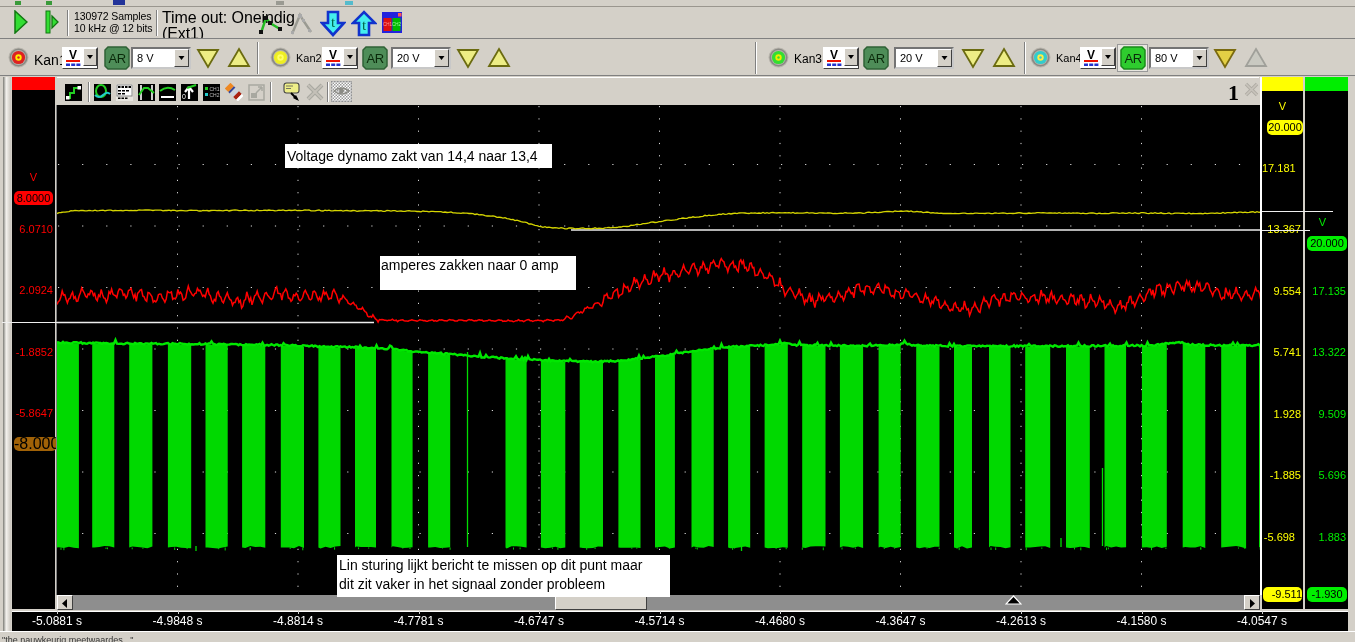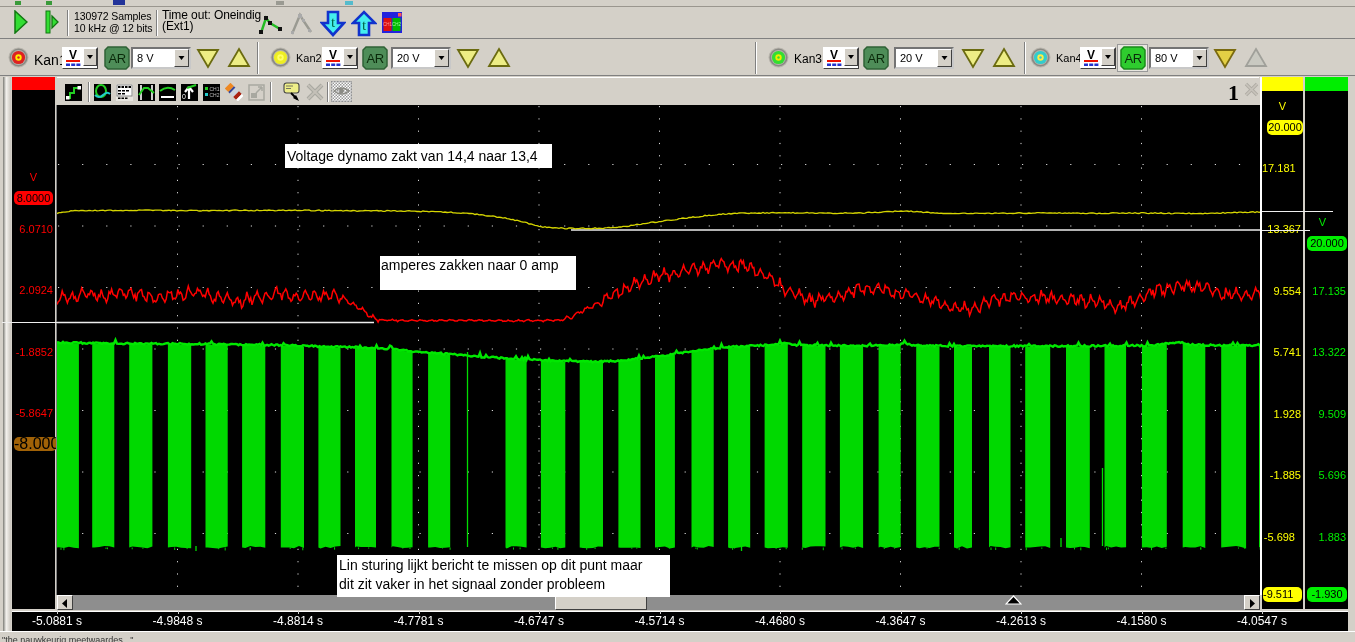--- a/index.html
+++ b/index.html
@@ -24,21 +24,21 @@
  <svg class="abs" style="left:13px;top:2px" width="15" height="24" viewBox="0 0 15 24">
       <path d="M2,1 L14,12 L2,23 Z" fill="#33dd33" stroke="#117711" stroke-width="1.5"></path>
     </svg>
  <svg class="abs" style="left:44px;top:2px" width="15" height="24" viewBox="0 0 15 24">
       <rect x="2" y="1" width="4" height="22" fill="#33dd33" stroke="#117711"></rect>
       <path d="M8,6 L14,12 L8,18 Z" fill="#33dd33" stroke="#117711" stroke-width="1.3"></path>
     </svg>
  <div class="sep" style="left:67px;top:2px;height:26px"></div>
  <div class="abs" style="left:74px;top:2px;font-size:10.5px;line-height:12px;letter-spacing:-0.1px">130972 Samples<br>10 kHz @ 12 bits</div>
  <div class="sep" style="left:156px;top:2px;height:26px"></div>
- <div class="abs" style="left:162px;top:2px;font-size:12px;line-height:11px;letter-spacing:-0.1px">Time out: Oneindig<br>(Ext1)</div>
+ <div class="abs" style="left:162px;top:2px;font-size:16px;line-height:16px;letter-spacing:-0.1px">Time out: Oneindig<br>(Ext1)</div>
 
 <svg class="abs" style="left:258px;top:4px" width="26" height="23" viewBox="0 0 26 23">
  <path d="M3,21 L8,6 L12,11 L22,17" stroke="#22bb22" stroke-width="2.4" fill="none"></path>
  <rect x="6" y="4" width="4" height="4" fill="#111"></rect>
       <rect x="10" y="9" width="4" height="4" fill="#111"></rect>
  <rect x="1" y="18" width="4" height="4" fill="#111"></rect>
       <rect x="20" y="15" width="4" height="4" fill="#111"></rect>
 </svg>
 <svg class="abs" style="left:290px;top:4px" width="25" height="23" viewBox="0 0 25 23">
  <path d="M2,22 L10,3 L13,8 L21,20" stroke="#9a9a92" stroke-width="2.4" fill="none"></path>
@@ -440,21 +440,21 @@
  <div class="abs" style="left:0;top:0;width:41px;height:14px;background:#ffff00"></div>
  <div class="axlbl" style="top:24px;color:#ff0;text-align:center">V</div>
  <div class="abs" style="left:5px;top:43px;width:36px;height:15px;background:#ff0;border-radius:5px;color:#000;font-size:11px;line-height:15px;text-align:center">20.000</div>
  <div class="axlbl" style="top:85.5px;color:#ff0;padding-right:14px">17.181</div>
  <div class="axlbl" style="top:147px;color:#ff0;padding-right:2px">13.367</div>
  <div class="axlbl" style="top:208.5px;color:#ff0;padding-right:2px">9.554</div>
  <div class="axlbl" style="top:270px;color:#ff0;padding-right:2px">5.741</div>
  <div class="axlbl" style="top:331.5px;color:#ff0;padding-right:2px">1.928</div>
  <div class="axlbl" style="top:393px;color:#ff0;padding-right:2px">-1.885</div>
  <div class="axlbl" style="top:454.5px;color:#ff0;padding-right:8px">-5.698</div>
- <div class="abs" style="left:1px;top:510px;width:39px;height:15px;background:#ff0;border-radius:5px;color:#000;font-size:11px;line-height:15px;text-align:left">-9.511</div>
+ <div class="abs" style="left:1px;top:510px;width:39px;height:15px;background:#ff0;border-radius:5px;color:#000;font-size:11px;line-height:15px;text-align:right">-9.511</div>
 </div>
 
 <div class="axis" style="left:1305px;top:77px;width:43px;height:532px">
  <div class="abs" style="left:0;top:0;width:43px;height:14px;background:#00ee00"></div>
  <div class="axlbl" style="top:140px;color:#0e0;text-align:center;left:-4px">V</div>
  <div class="abs" style="left:2px;top:159px;width:40px;height:15px;background:#0e0;border-radius:5px;color:#000;font-size:11px;line-height:15px;text-align:center">20.000</div>
  <div class="axlbl" style="top:208.5px;color:#0e0;padding-right:2px">17.135</div>
  <div class="axlbl" style="top:270px;color:#0e0;padding-right:2px">13.322</div>
  <div class="axlbl" style="top:331.5px;color:#0e0;padding-right:2px">9.509</div>
  <div class="axlbl" style="top:393px;color:#0e0;padding-right:2px">5.696</div>

